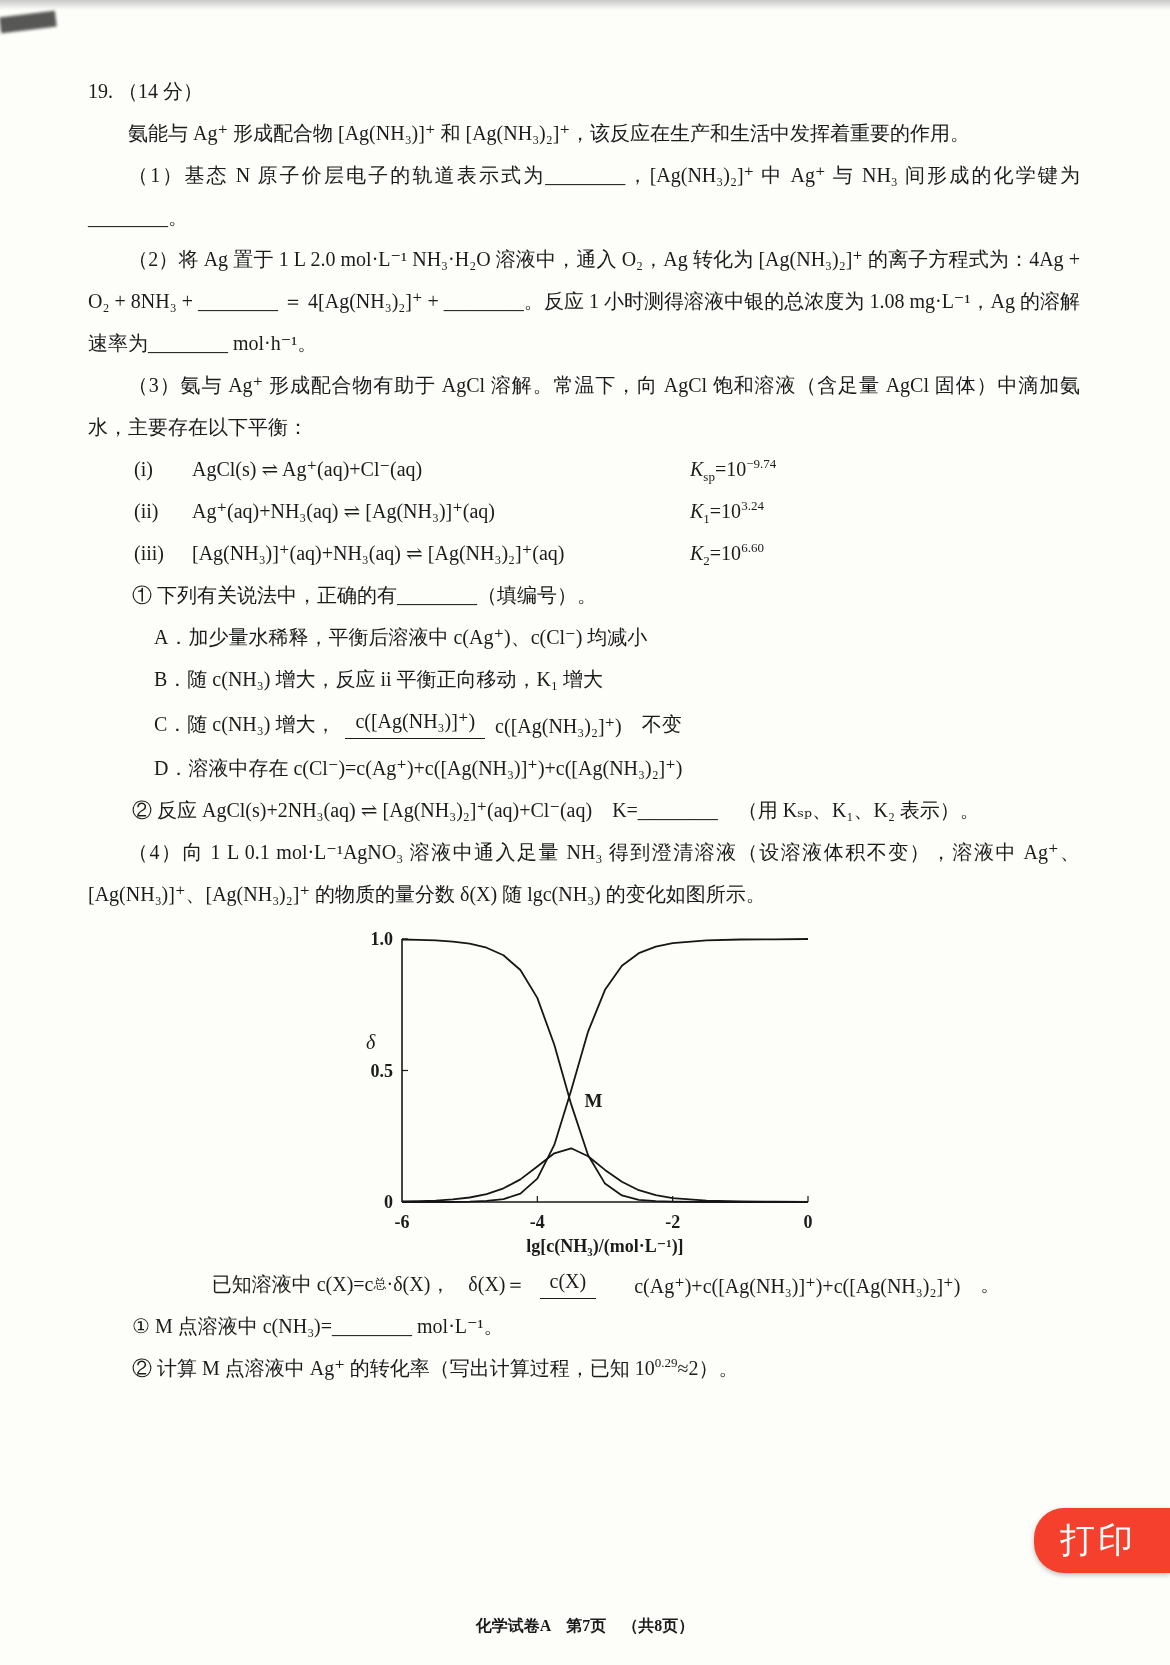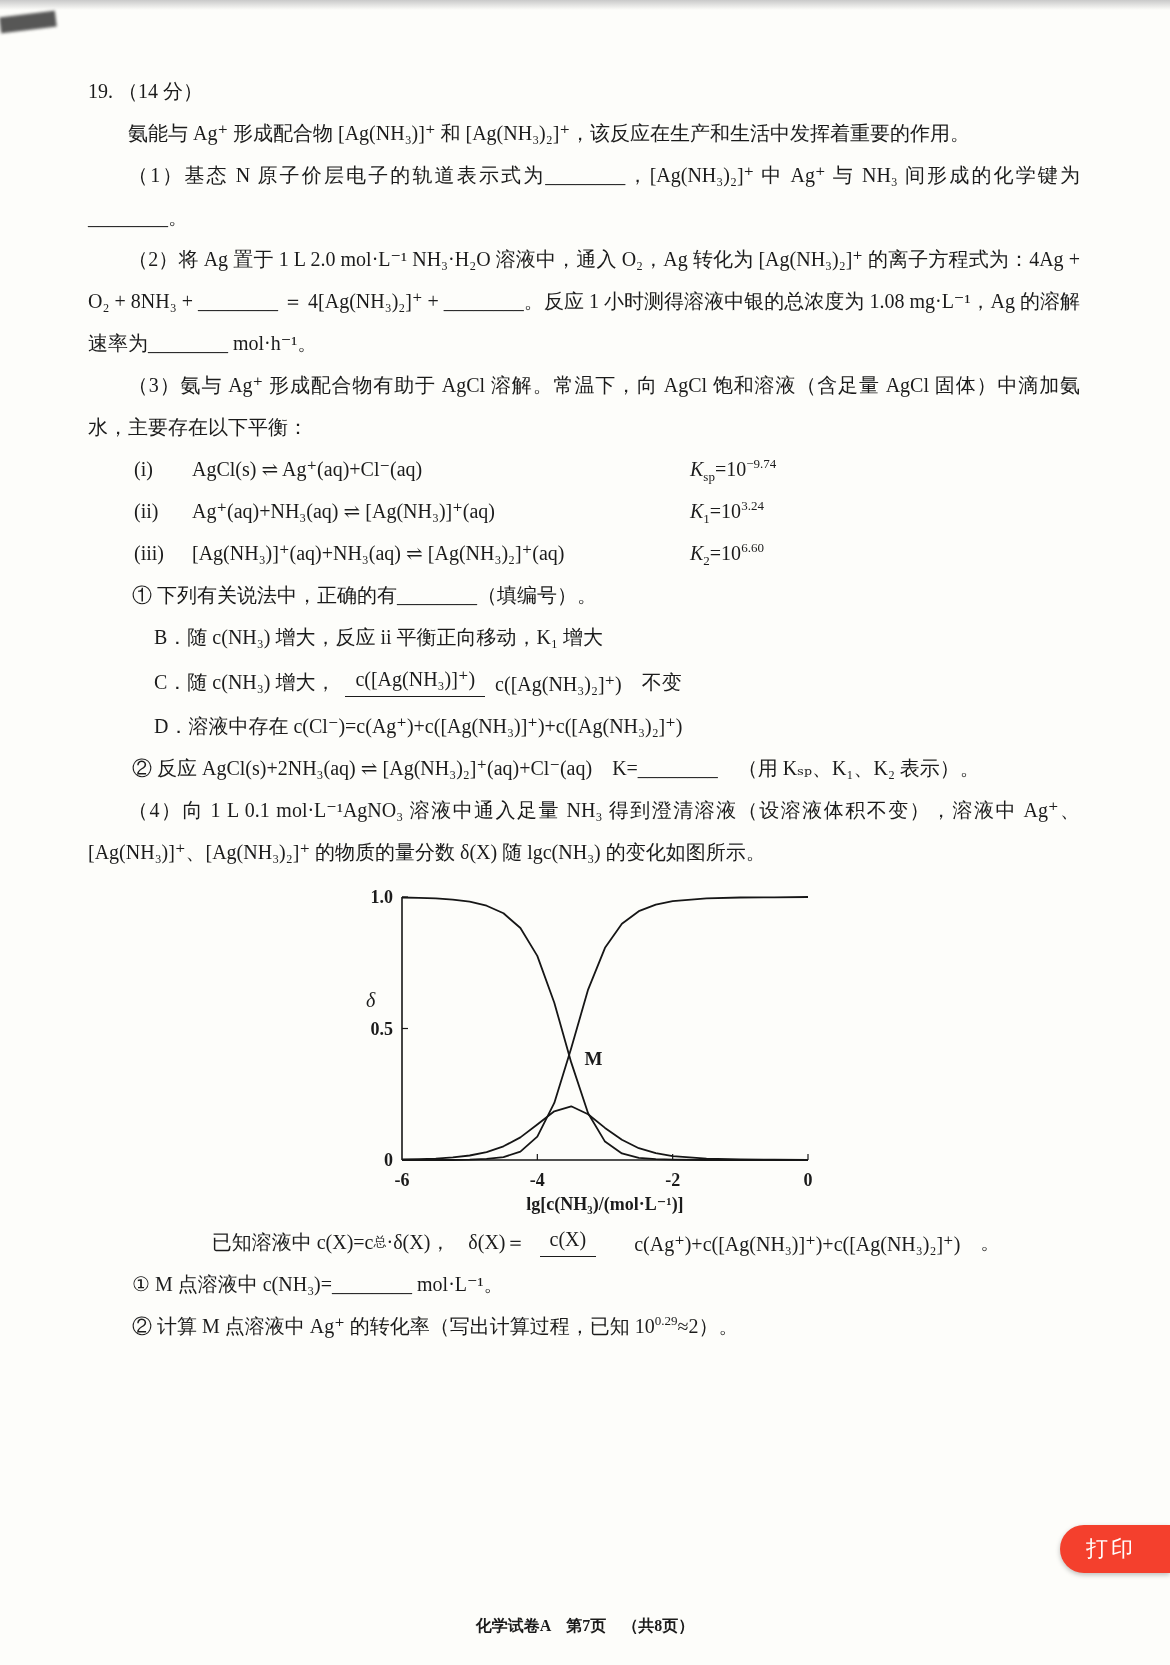--- a/index.html
+++ b/index.html
@@ -46,21 +46,21 @@
   .chart-fig text { font-family: "Liberation Serif", "DejaVu Serif", serif; fill: #1b1b1b; }
   .known-line { display: flex; align-items: center; padding-left: 44px; line-height: 28px; margin: 10px 0 6px; justify-content: center; }
   .known-line .frac { margin-left: 14px; gap: 28px; }
   .item-line { text-indent: 44px; }
   .footer {
     position: absolute; bottom: 18px; left: 0; width: 100%;
     text-align: center; font-weight: bold; font-size: 16px;
   }
   .print-btn {
     position: absolute; right: 0; bottom: 92px;
-    color: #ffffff; font-size: 22px; letter-spacing: 3px;
+    color: #ffffff; font-size: 35px; letter-spacing: 3px;
     font-family: "Liberation Sans", "DejaVu Sans", sans-serif;
     padding: 9px 34px 9px 26px;
     border: none; border-radius: 30px 0 0 30px;
     cursor: pointer; box-shadow: 0 2px 5px rgba(0,0,0,.25);
   }
 </style>
 </head>
 <body>
 
 <div class="page">
@@ -95,20 +95,21 @@
     <div class="eq-line">
       <span class="eq-num">(iii)</span><span>[Ag(NH₃)]⁺(aq)+NH₃(aq) ⇌ [Ag(NH₃)₂]⁺(aq)</span>
       <span class="kval"><i>K</i><sub>2</sub><span>=10</span><sup>6.60</sup></span>
     </div>
 
     <p class="hang">
       <span>①</span>
       <span>下列有关说法中，正确的有________（填编号）。</span>
     </p>
 
+    <p class="opt">A．加少量水稀释，平衡后溶液中 c(Ag⁺)、c(Cl⁻) 均减小</p>
     <p class="opt">B．随 c(NH₃) 增大，反应 ii 平衡正向移动，K₁ 增大</p>
 
     <div class="opt-c">
       <span>C．随 c(NH₃) 增大，</span>
       <span class="frac">
         <span class="fnum">c([Ag(NH₃)]⁺)</span>
         <span class="fden">c([Ag(NH₃)₂]⁺)</span>
       </span>
       <span>不变</span>
     </div>

